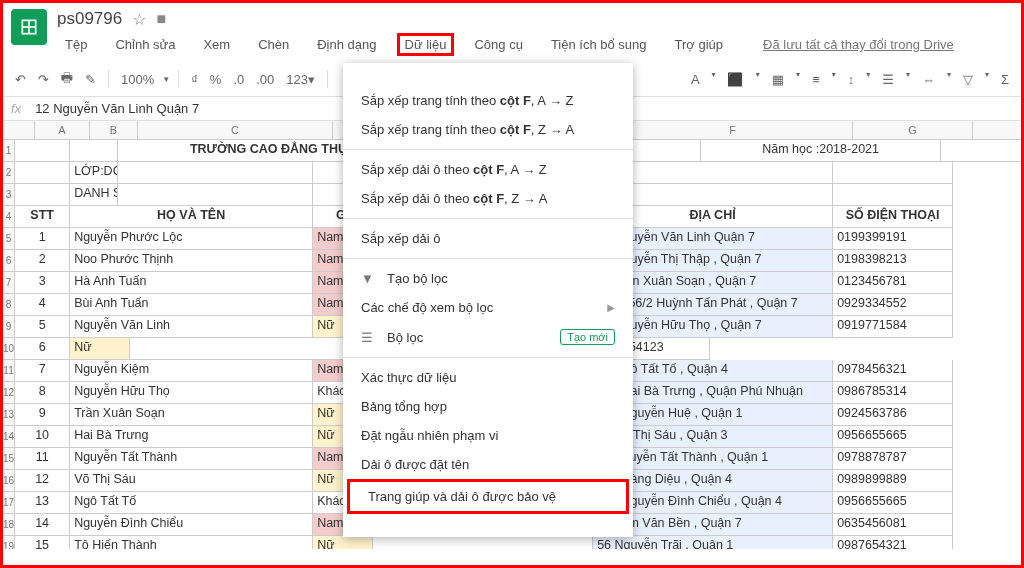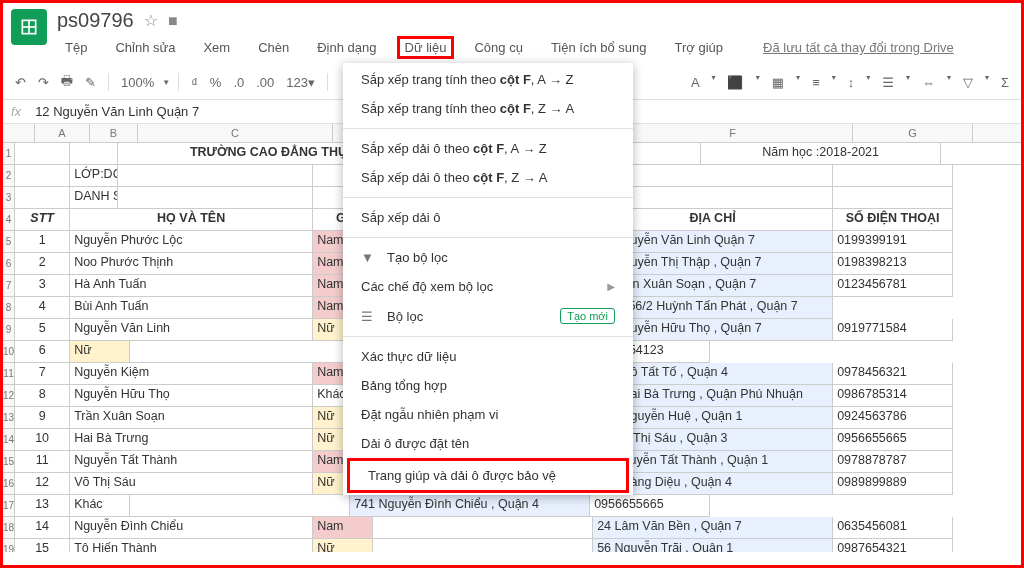--- a/index.html
+++ b/index.html
@@ -2,21 +2,21 @@
 <html><head>
 <meta charset="utf-8">
 <style>
 *{box-sizing:border-box;margin:0;padding:0;font-family:Arial,sans-serif}
 body{width:1024px;height:568px;border:3px solid red;position:relative;overflow:hidden;background:#fff;font-size:13px;color:#333}
 .header{display:flex;align-items:flex-start;padding:6px 8px}
 .logo{width:36px;height:36px;background:#0f9d58;border-radius:4px;display:flex;align-items:center;justify-content:center;margin-right:10px}
 .logo svg{fill:#fff}
 .title-area{flex:1}
 .title-row{display:flex;align-items:center;gap:10px}
-.doc-title{font-size:20px;color:#444}
+.doc-title{font-size:17px;color:#444}
 .star-icon,.folder-icon{color:#888;font-size:16px}
 .menubar{display:flex;gap:12px;margin-top:4px;font-size:13px;color:#555}
 .menubar span{padding:4px 8px;cursor:pointer}
 .menubar .highlighted{border:3px solid red;padding:1px 5px}
 .menubar .autosave{text-decoration:underline;color:#777;margin-left:12px}
 .toolbar{display:flex;align-items:center;padding:4px 8px;border-bottom:1px solid #e0e0e0;gap:4px;color:#666;font-size:13px}
 .toolbar .sep{width:1px;height:18px;background:#ddd;margin:0 4px}
 .toolbar .btn{padding:2px 4px;display:flex;align-items:center}
 .formula-bar{display:flex;align-items:center;padding:4px 8px;border-bottom:1px solid #e0e0e0;font-size:13px;color:#333}
 .fx{color:#aaa;font-style:italic;margin-right:14px}
@@ -28,21 +28,21 @@
 .row-headers{width:32px;background:#f8f8f8;border-right:1px solid #ccc}
 .row-headers div{height:22px;border-bottom:1px solid #ccc;text-align:center;font-size:10px;color:#777;line-height:22px}
 .cells{flex:1}
 .row{display:flex;height:22px}
 .cell{border-right:1px solid #ccc;border-bottom:1px solid #ccc;padding:2px 4px;overflow:hidden;white-space:nowrap;font-size:12.5px}
 .bold{font-weight:bold}
 .center{text-align:center}
 .pink{background:#f4cccc}
 .yellow{background:#fff2cc}
 .blue-sel{background:#e8f0fe}
-.dropdown{position:absolute;left:340px;top:60px;width:290px;background:#fff;box-shadow:0 2px 10px rgba(0,0,0,.3);z-index:10;padding:2px 0;font-size:13px;color:#333}
+.dropdown{position:absolute;left:340px;top:60px;width:290px;background:#fff;box-shadow:0 2px 10px rgba(0,0,0,.3);z-index:10;padding:23px 0;font-size:13px;color:#333}
 .dropdown .item{padding:7px 18px;display:flex;align-items:center;justify-content:space-between}
 .dropdown .divider{height:1px;background:#e0e0e0;margin:5px 0}
 .dropdown .highlighted-item{border:3px solid red;margin:0 4px}
 .dropdown .icon-left{width:18px;margin-right:8px;color:#777}
 .dropdown .arrow{color:#999;font-size:10px}
 .tag-new{background:#fff;border:1px solid #0f9d58;color:#0f9d58;border-radius:3px;padding:1px 6px;font-size:11px}
 .right-tools{display:flex;gap:8px;color:#666;margin-left:auto}
 </style>
 </head>
 <body>
@@ -172,21 +172,21 @@
         <div class="row">
           <div class="cell " style="width: 55px;"></div>
           <div class="cell " style="width: 48px;">DANH SÁCH SINH VIÊN</div>
           <div class="cell " style="width: 195px;"></div>
           <div class="cell " style="width: 60px;"></div>
           <div class="cell " style="width: 220px;"></div>
           <div class="cell " style="width: 240px;"></div>
           <div class="cell " style="width: 120px;"></div>
         </div>
         <div class="row">
-          <div class="cell bold center" style="width: 55px; font-style: italic;">STT</div>
+          <div class="cell bold center" style="width: 55px;">STT</div>
           <div class="cell bold center" style="width: 243px;">HỌ VÀ TÊN</div>
           <div class="cell bold center" style="width: 60px;">GI</div>
           <div class="cell bold center" style="width: 220px;">H</div>
           <div class="cell bold center" style="width: 240px;">ĐỊA CHỈ</div>
           <div class="cell bold center" style="width: 120px;">SỐ ĐIỆN THOẠI</div>
         </div>
         <div class="row">
           <div class="cell center" style="width: 55px;">1</div>
           <div class="cell " style="width: 243px;">Nguyễn Phước Lộc</div>
           <div class="cell pink" style="width: 60px;">Nam</div>
@@ -209,20 +209,21 @@
           <div class="cell " style="width: 220px;"></div>
           <div class="cell blue-sel" style="width: 240px;">31 Trần Xuân Soạn , Quận 7</div>
           <div class="cell " style="width: 120px;">0123456781</div>
         </div>
         <div class="row">
           <div class="cell center" style="width: 55px;">4</div>
           <div class="cell " style="width: 243px;">Bùi Anh Tuấn</div>
           <div class="cell pink" style="width: 60px;">Nam</div>
           <div class="cell " style="width: 220px;"></div>
           <div class="cell blue-sel" style="width: 240px;">123/456/2 Huỳnh Tấn Phát , Quận 7</div>
+          <div class="cell " style="width: 120px;">0929334552</div>
         </div>
         <div class="row">
           <div class="cell center" style="width: 55px;">5</div>
           <div class="cell " style="width: 243px;">Nguyễn Văn Linh</div>
           <div class="cell yellow" style="width: 60px;">Nữ</div>
           <div class="cell " style="width: 220px;"></div>
           <div class="cell blue-sel" style="width: 240px;">21 Nguyễn Hữu Thọ , Quận 7</div>
           <div class="cell " style="width: 120px;">0919771584</div>
         </div>
         <div class="row">
@@ -275,20 +276,21 @@
         <div class="row">
           <div class="cell center" style="width: 55px;">12</div>
           <div class="cell " style="width: 243px;">Võ Thị Sáu</div>
           <div class="cell yellow" style="width: 60px;">Nữ</div>
           <div class="cell " style="width: 220px;"></div>
           <div class="cell blue-sel" style="width: 240px;">33 Hoàng Diệu , Quận 4</div>
           <div class="cell " style="width: 120px;">0989899889</div>
         </div>
         <div class="row">
           <div class="cell center" style="width: 55px;">13</div>
+          <div class="cell " style="width: 243px;">Ngô Tất Tố</div>
           <div class="cell " style="width: 60px;">Khác</div>
           <div class="cell " style="width: 220px;"></div>
           <div class="cell blue-sel" style="width: 240px;">741 Nguyễn Đình Chiểu , Quận 4</div>
           <div class="cell " style="width: 120px;">0956655665</div>
         </div>
         <div class="row">
           <div class="cell center" style="width: 55px;">14</div>
           <div class="cell " style="width: 243px;">Nguyễn Đình Chiểu</div>
           <div class="cell pink" style="width: 60px;">Nam</div>
           <div class="cell " style="width: 220px;"></div>

